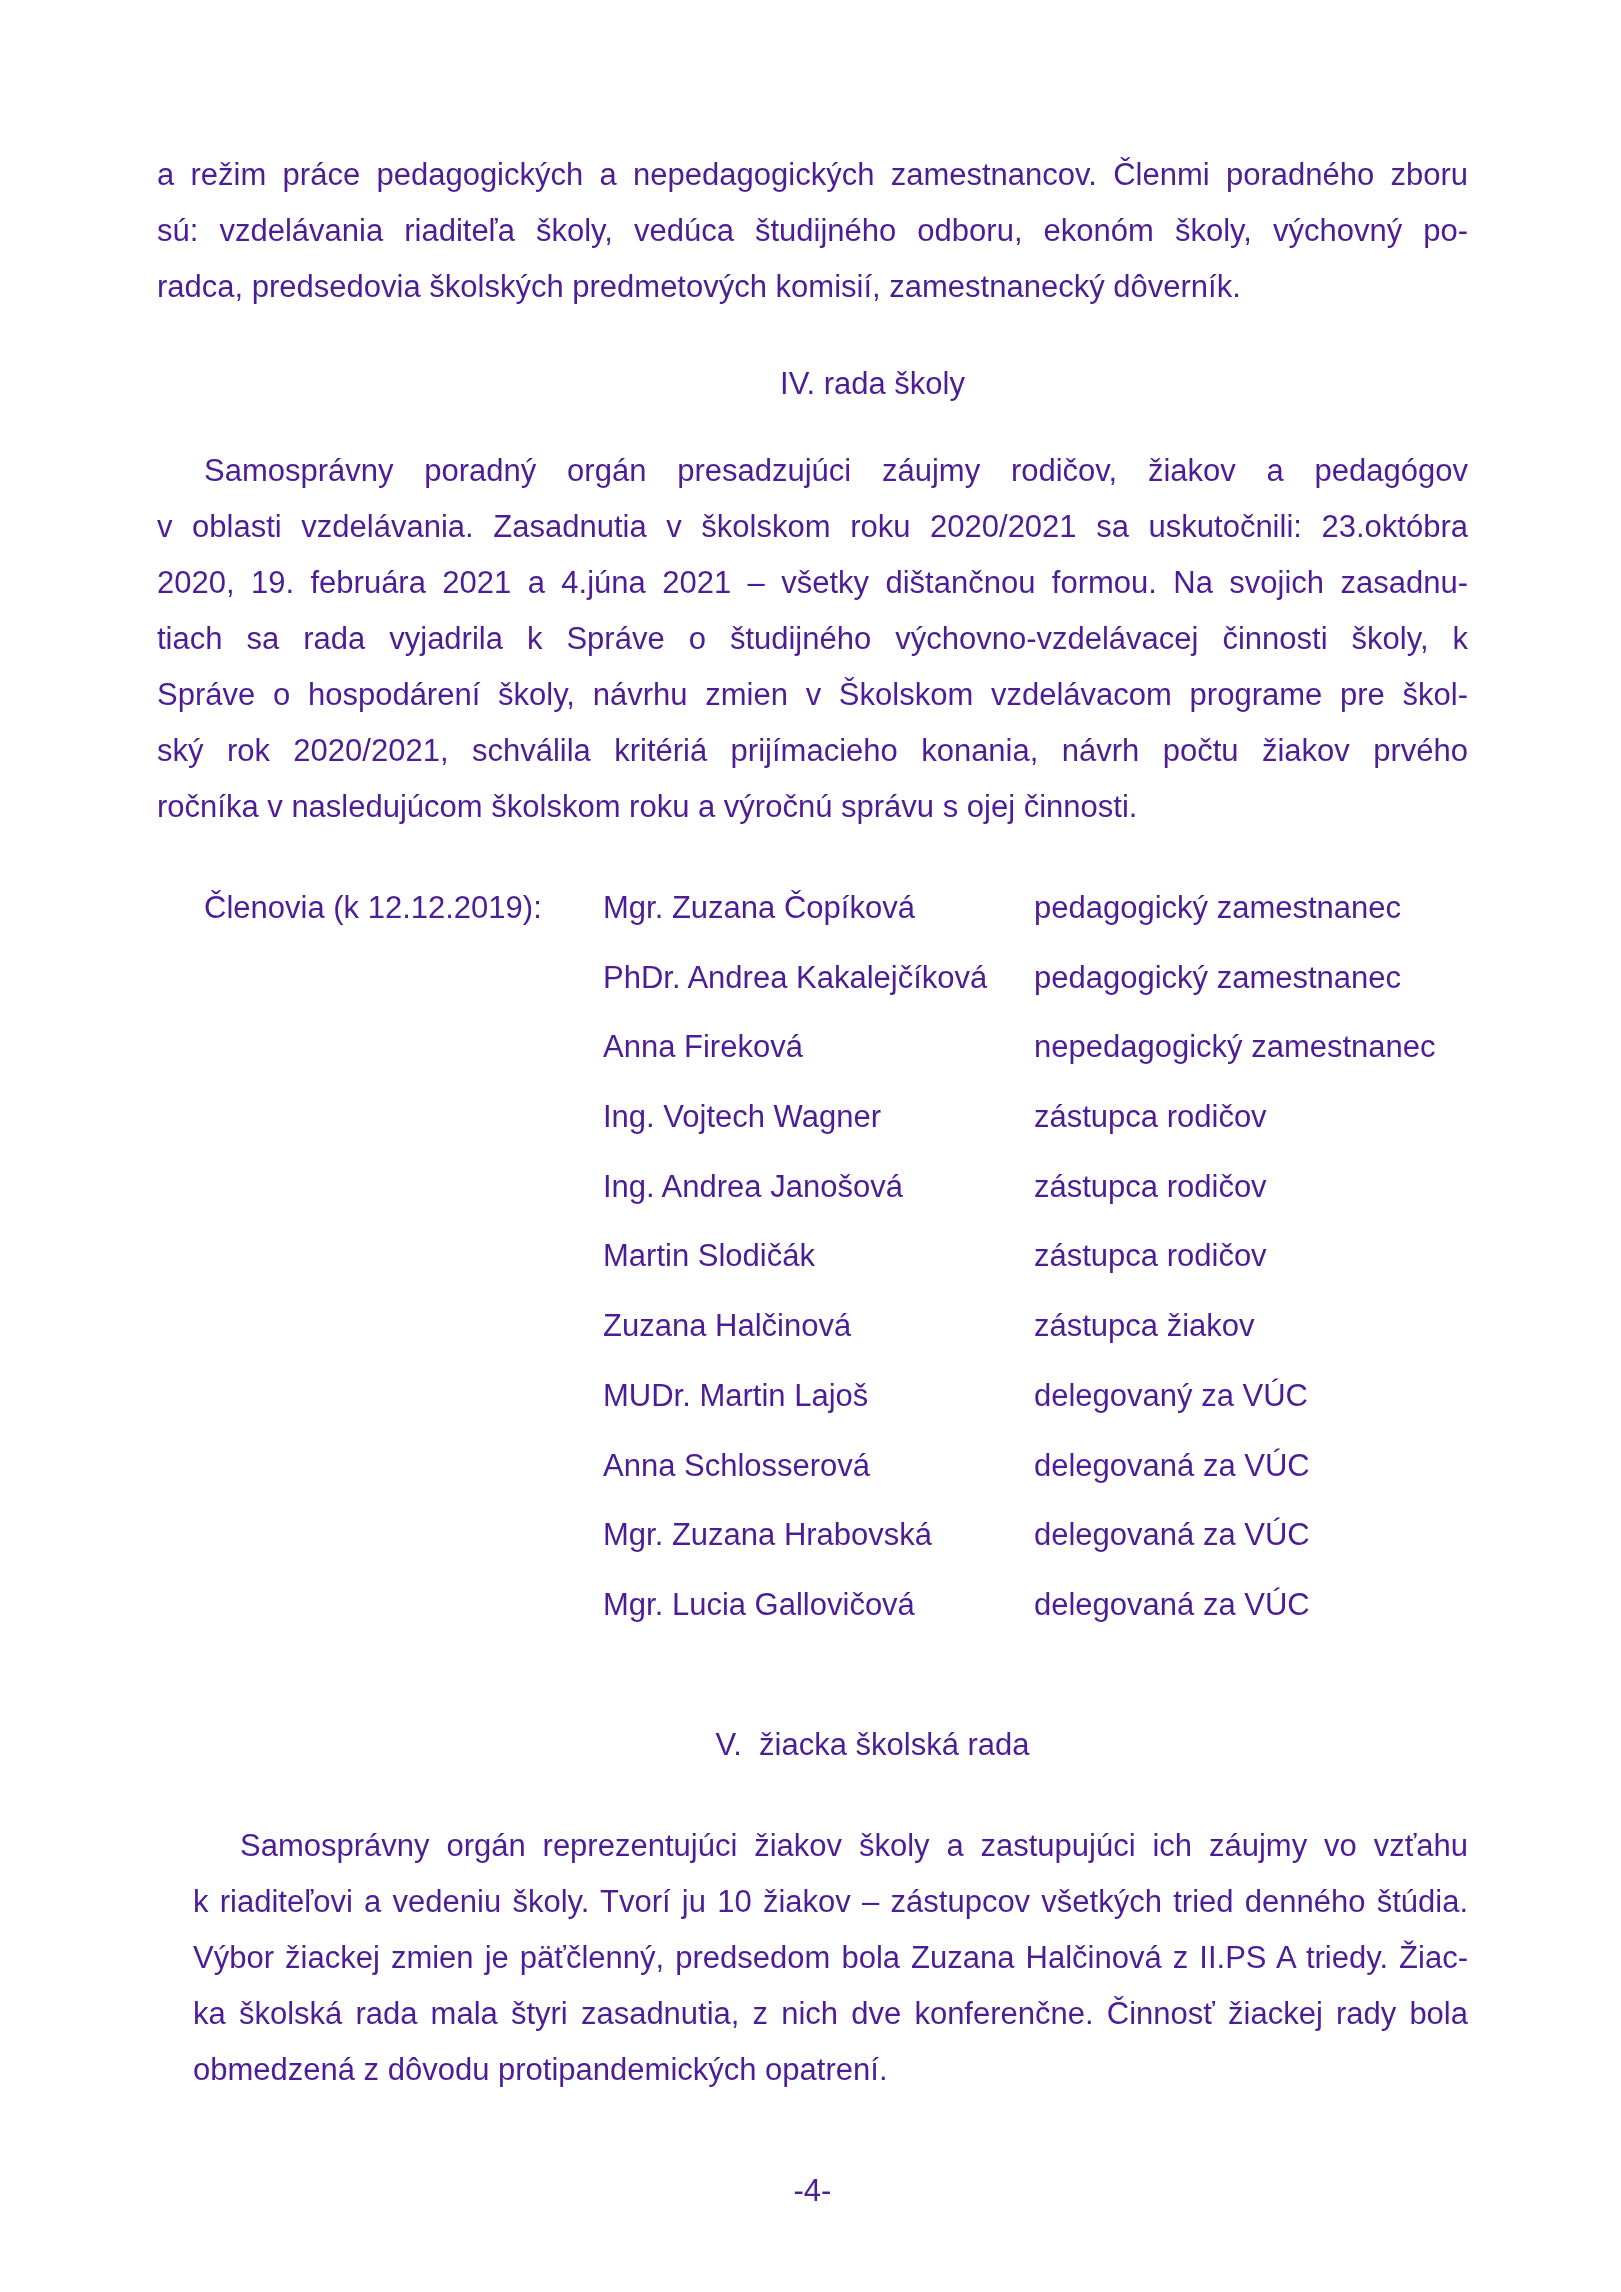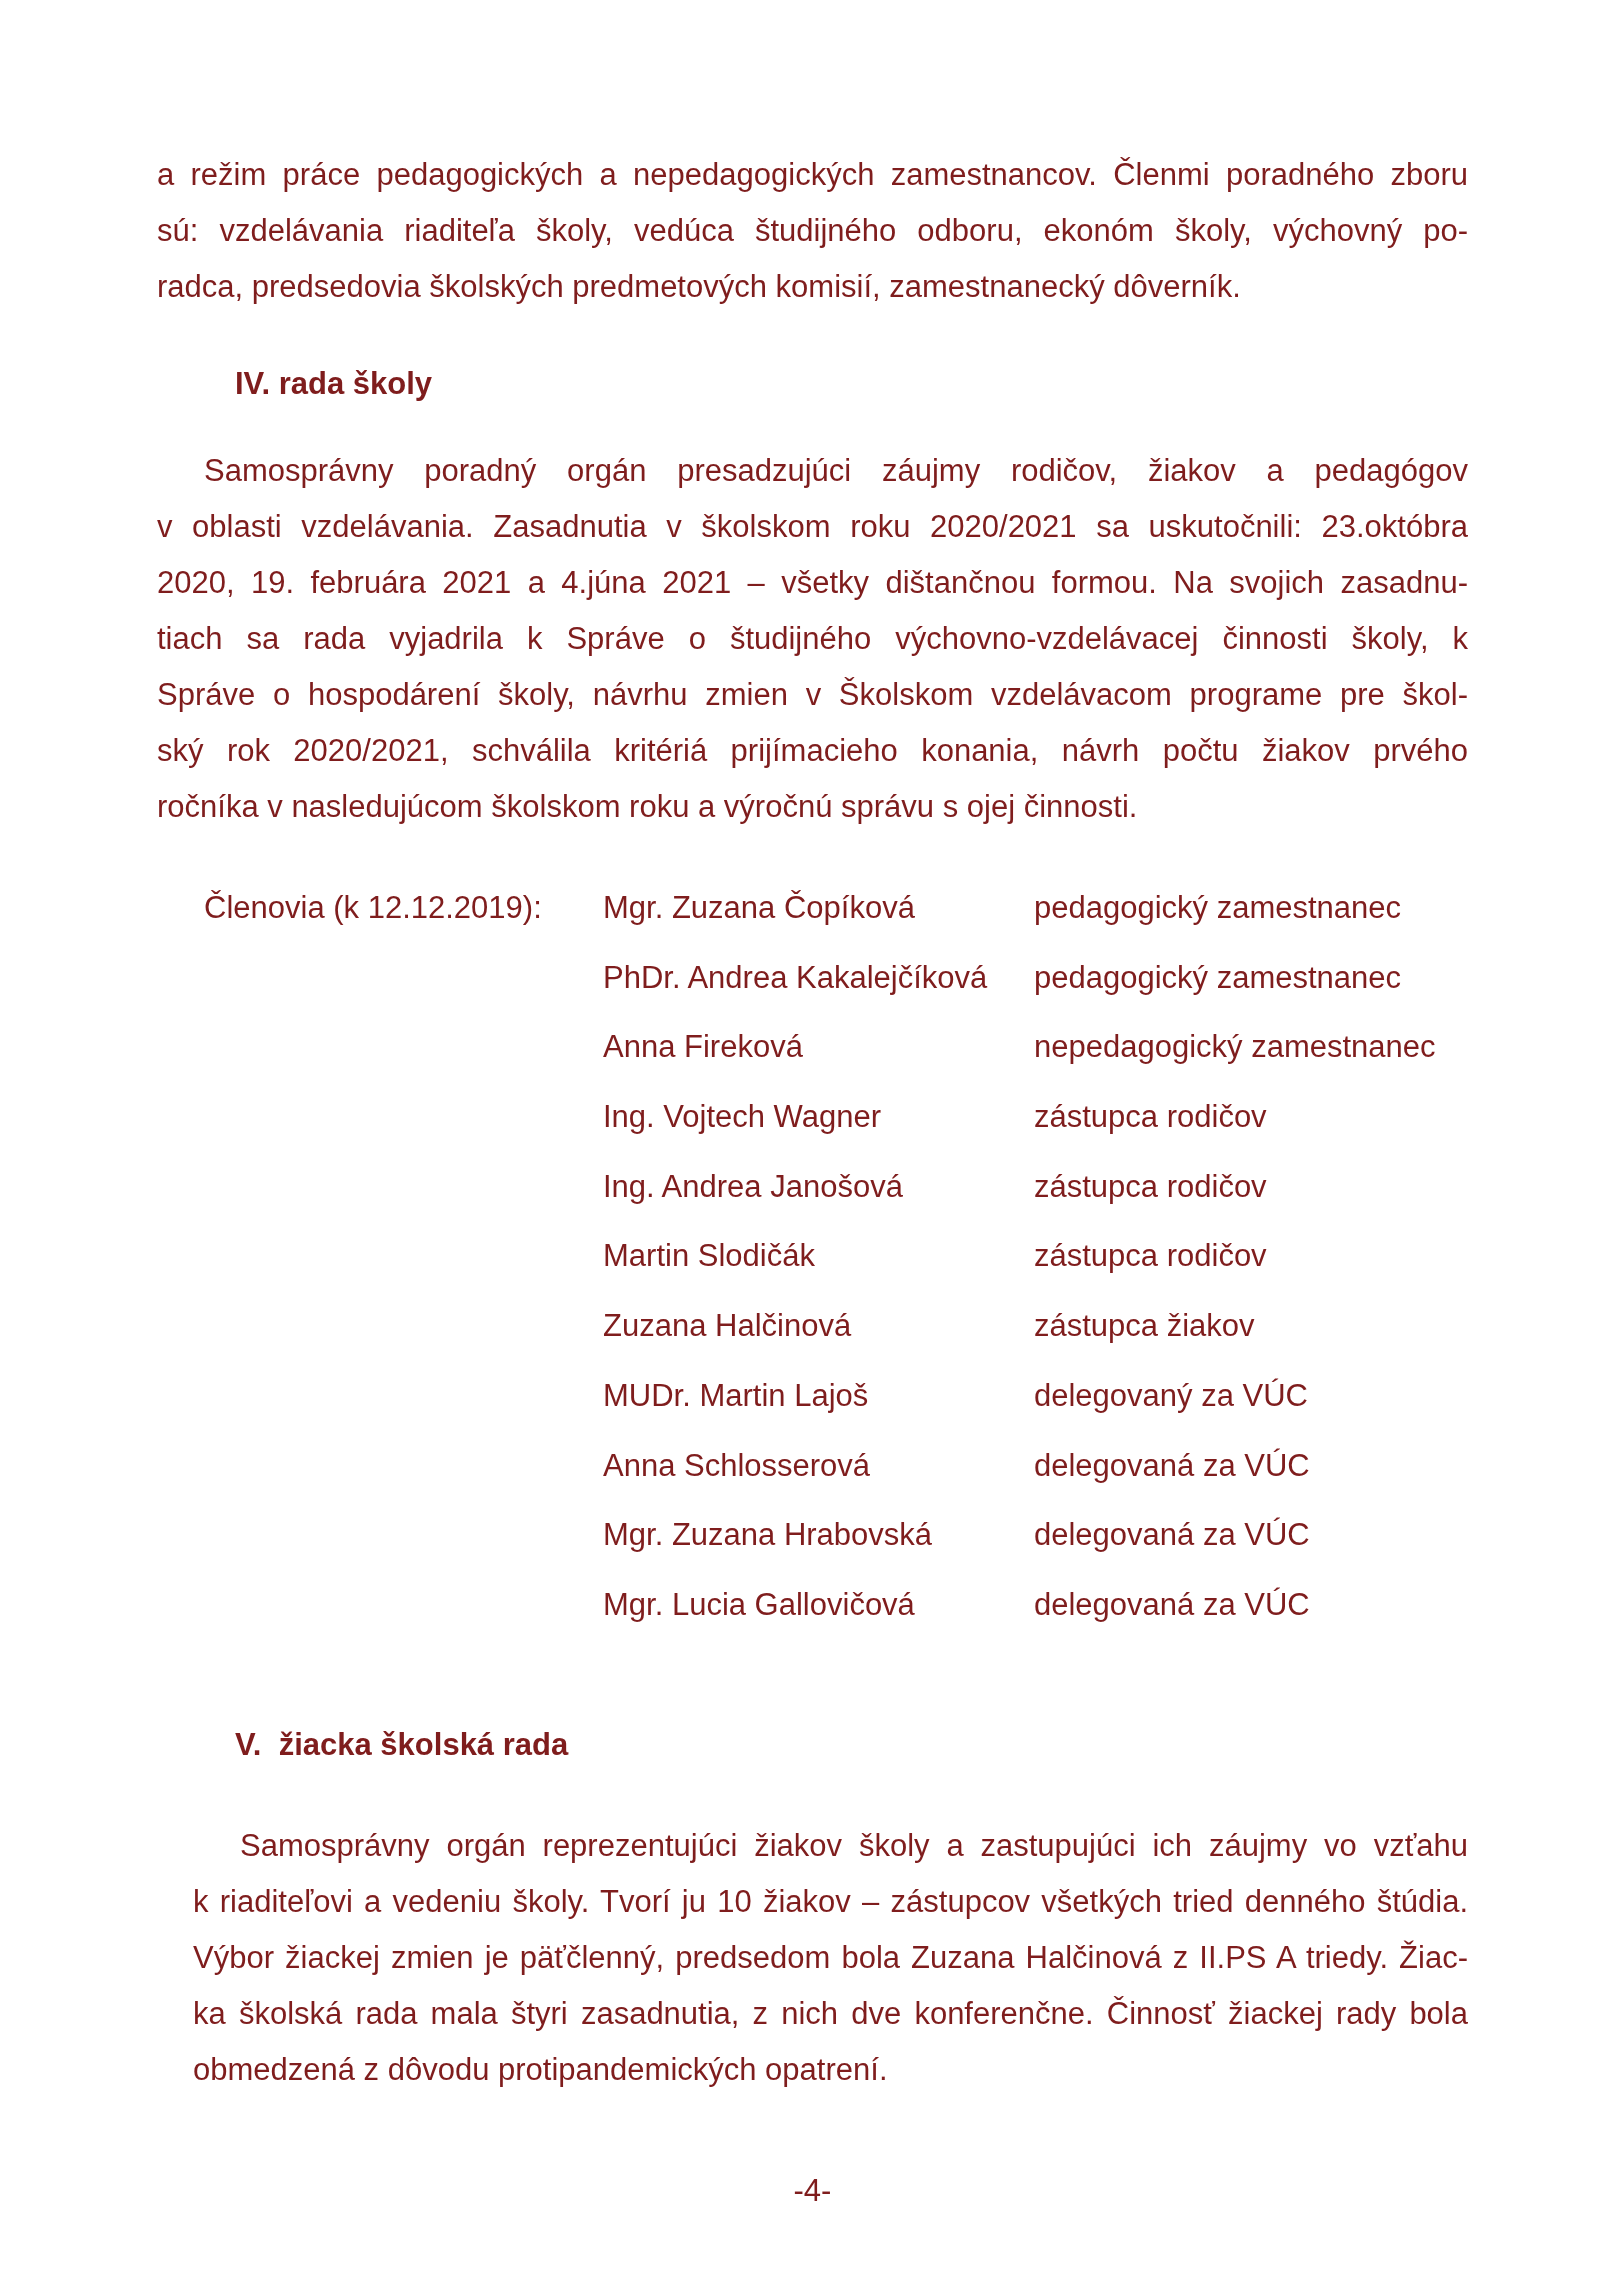--- a/index.html
+++ b/index.html
@@ -5,21 +5,21 @@
   html, body {
     margin: 0;
     padding: 0;
     background: #ffffff;
   }
   .page {
     position: relative;
     width: 1621px;
     height: 2293px;
     background: #ffffff;
-    color: #7f1d1d;
+    color: #4c1d95;
     font-family: "Liberation Sans", "DejaVu Sans", sans-serif;
     font-size: 31px;
     overflow: hidden;
   }
   .content {
     position: absolute;
     left: 157px;
     top: 147px;
     width: 1311px;
   }
@@ -31,24 +31,25 @@
     white-space: nowrap;
   }
   .pline.last-line {
     text-align-last: left;
     white-space: normal;
   }
   .indent-first div.pline:first-of-type {
     text-indent: 47px;
   }
   .heading {
-    font-weight: bold;
+    font-weight: normal;
     line-height: 56px;
-    margin-left: 78px;
+    margin-left: 120px;
     white-space: pre-wrap;
+    text-align: center;
   }
   .heading-4 { margin-top: 41px; }
   .para-2 { margin-top: 31px; }
   .members {
     position: relative;
     margin-top: 45px;
   }
   .members-label {
     position: absolute;
     left: 47px;

